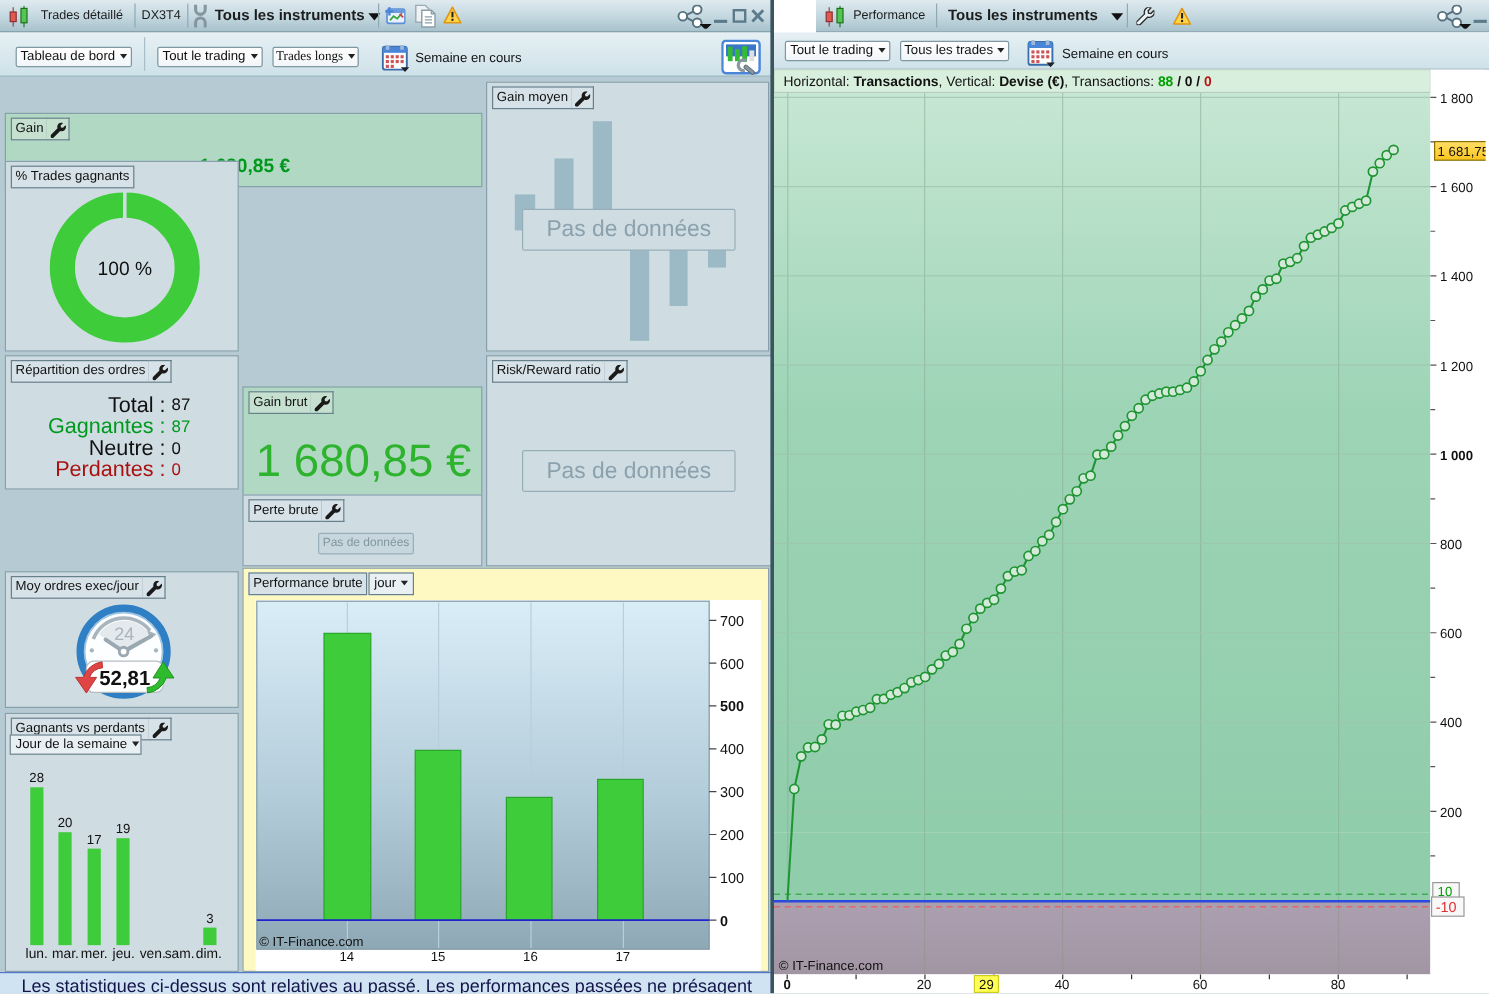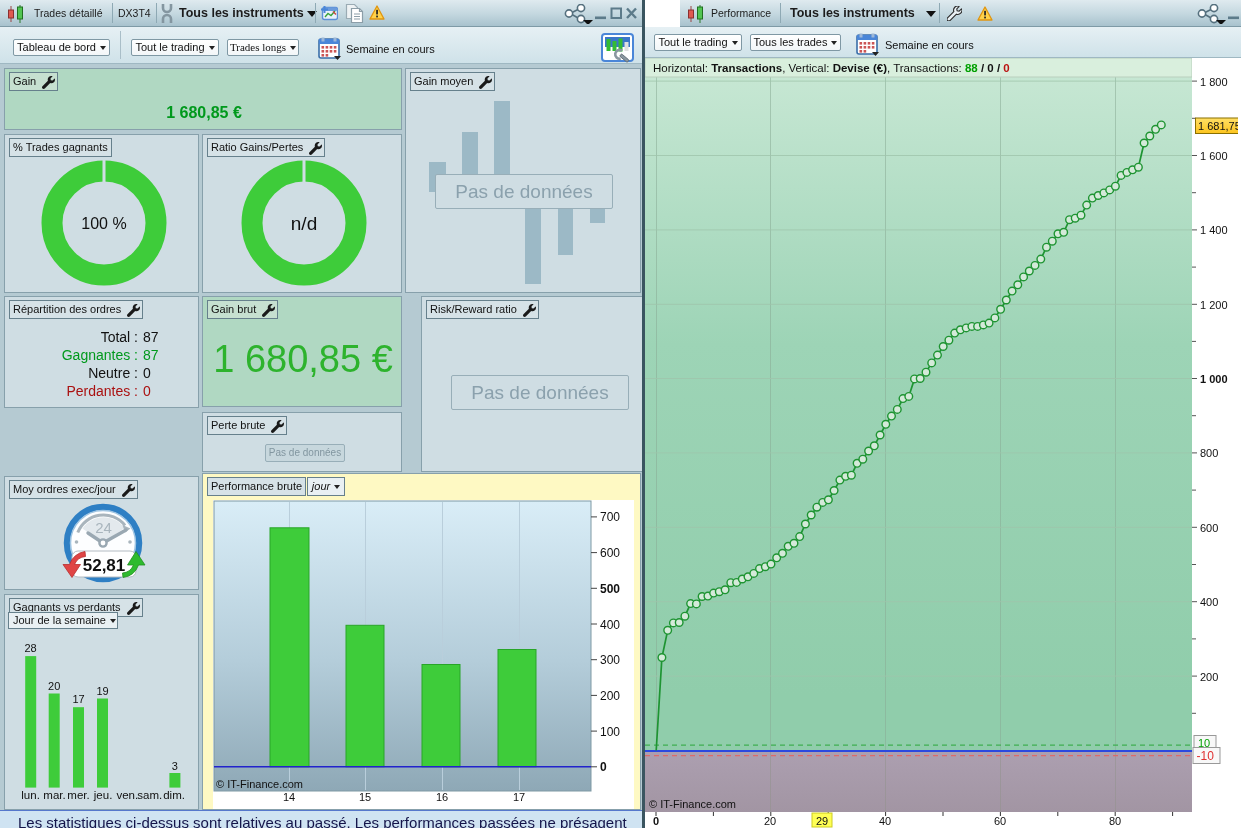--- a/index.html
+++ b/index.html
@@ -7,21 +7,21 @@
 #app { position:relative; width:1241px; height:828px; overflow:hidden; background:#b5cad2; }
 .abs { position:absolute; }
 .titlebar { height:27px; background:linear-gradient(#dfeaef,#c3d7df 55%,#a8c2cd); border-bottom:1px solid #7e9aa6; }
 .tsep { position:absolute; top:3px; bottom:3px; width:1px; background:#8ea9b4; }
 .ttext { position:absolute; top:7px; font-size:10.5px; color:#1c1c1c; }
 .tbold { font-weight:bold; font-size:12.5px; top:6px; }
 .toolbar { background:linear-gradient(#e6f0f4,#cfe2e9); border-bottom:1px solid #9fb8c2; }
 .btn { position:absolute; background:linear-gradient(#ffffff,#f2f6f8); border:1px solid #7f98a4; border-radius:2px; font-size:11px; color:#111; text-align:center; line-height:15px; height:17px; }
 .btn .arr { display:inline-block; margin-left:4px; width:0; height:0; border-left:3.5px solid transparent; border-right:3.5px solid transparent; border-top:4.5px solid #222; vertical-align:middle; }
 .widget { position:absolute; background:#cfdde3; border:1px solid #87a0ab; }
-.wgreen { background:#b0d8c2; }
+.wgreen { background:#b0d8c2;margin-top:26px; }
 .wlabel { position:absolute; top:3px; left:4px; height:19px; border:1px solid #66808c; background:#d6e2e7; font-size:11px; color:#111; line-height:17px; padding:0 3px; white-space:nowrap; }
 .wwrench { position:absolute; top:3px; height:19px; width:19px; border:1px solid #66808c; border-left:none; background:#d6e2e7; text-align:center; }
 .wwrench svg { margin-top:3px; width:13px; height:13px; }
 .nodata { position:absolute; border:1px solid #98aeb8; border-radius:2px; color:#8ba1ad; text-align:center; }
 .winbtns { position:absolute; top:7px; }
 </style>
 </head>
 <body>
 <div id="app">
 
@@ -131,31 +131,20 @@
 
 <div class="widget" style="left:4px;top:134px;width:195px;height:159px;">
   <div class="wlabel">% Trades gagnants</div>
   <svg class="abs" style="left:36px;top:25px;" width="126" height="126" viewBox="0 0 126 126">
     <circle cx="63" cy="63" r="52" fill="none" stroke="#3ecc3a" stroke-width="21"></circle>
     <rect x="61.5" y="0" width="3" height="22" fill="#cfdde3"></rect>
     <text x="63" y="69" font-size="16" fill="#111" text-anchor="middle" font-family="Liberation Sans">100 %</text>
   </svg>
 </div>
 
-<div class="widget" style="left:202px;top:134px;width:200px;height:159px;">
-  <div class="wlabel">Ratio Gains/Pertes</div>
-  <div class="wwrench" style="left:103px;"><svg width="15" height="15" viewBox="0 0 512 512">
-          <path d="M507.7 109.1c-2.2-9-13.5-12.1-20.1-5.5l-74.4 74.4-67.9-11.3-11.3-67.9 74.4-74.4c6.6-6.6 3.4-17.9-5.7-20.2-47.4-11.7-99.6.9-136.6 37.9-39.6 39.6-50.5 97.1-34 147.2L18.7 402.8c-25 25-25 65.5 0 90.5s65.5 25 90.5 0l213.2-213.2c50.1 16.7 107.5 5.7 147.4-34.2 37.1-37.1 49.7-89.3 37.9-136.8z" fill="#1a1a1a"></path>
-        </svg></div>
-  <svg class="abs" style="left:38px;top:25px;" width="126" height="126" viewBox="0 0 126 126">
-    <circle cx="63" cy="63" r="52" fill="none" stroke="#3ecc3a" stroke-width="21"></circle>
-    <rect x="61.5" y="0" width="3" height="22" fill="#cfdde3"></rect>
-    <text x="63" y="70" font-size="19" fill="#111" text-anchor="middle" font-family="Liberation Sans">n/d</text>
-  </svg>
-</div>
 
 <div class="widget" style="left:405px;top:68px;width:236px;height:225px;">
   <svg class="abs" style="left:0;top:0;" width="234" height="223" viewBox="0 0 234 223">
     <g fill="#9cb9c6">
       <rect x="23" y="93" width="17" height="30"></rect>
       <rect x="56" y="63" width="16" height="60"></rect>
       <rect x="88" y="32" width="16" height="91"></rect>
       <rect x="119" y="123" width="16" height="92"></rect>
       <rect x="152" y="123" width="15" height="63"></rect>
       <rect x="184" y="123" width="15" height="31"></rect>
@@ -166,40 +155,40 @@
           <path d="M507.7 109.1c-2.2-9-13.5-12.1-20.1-5.5l-74.4 74.4-67.9-11.3-11.3-67.9 74.4-74.4c6.6-6.6 3.4-17.9-5.7-20.2-47.4-11.7-99.6.9-136.6 37.9-39.6 39.6-50.5 97.1-34 147.2L18.7 402.8c-25 25-25 65.5 0 90.5s65.5 25 90.5 0l213.2-213.2c50.1 16.7 107.5 5.7 147.4-34.2 37.1-37.1 49.7-89.3 37.9-136.8z" fill="#1a1a1a"></path>
         </svg></div>
   <div class="nodata" style="left:29px;top:105px;width:178px;height:35px;font-size:19px;line-height:33px;background:#cfdde3;">Pas de données</div>
 </div>
 
 <div class="widget" style="left:4px;top:296px;width:195px;height:112px;">
   <div class="wlabel">Répartition des ordres</div>
   <div class="wwrench" style="left:119px;"><svg width="15" height="15" viewBox="0 0 512 512">
           <path d="M507.7 109.1c-2.2-9-13.5-12.1-20.1-5.5l-74.4 74.4-67.9-11.3-11.3-67.9 74.4-74.4c6.6-6.6 3.4-17.9-5.7-20.2-47.4-11.7-99.6.9-136.6 37.9-39.6 39.6-50.5 97.1-34 147.2L18.7 402.8c-25 25-25 65.5 0 90.5s65.5 25 90.5 0l213.2-213.2c50.1 16.7 107.5 5.7 147.4-34.2 37.1-37.1 49.7-89.3 37.9-136.8z" fill="#1a1a1a"></path>
         </svg></div>
-  <div class="abs" style="left:0;top:31px;width:133px;text-align:right;font-size:14px;line-height:18px;color:#111;">
+  <div class="abs" style="left:0;top:31px;width:133px;text-align:right;font-size:18px;line-height:18px;color:#111;">
     Total&nbsp;:<br>
     <span style="color:#00991c;">Gagnantes&nbsp;:</span><br>
     Neutre&nbsp;:<br>
     <span style="color:#aa1111;">Perdantes&nbsp;:</span>
   </div>
   <div class="abs" style="left:138px;top:31px;font-size:14px;line-height:18px;color:#111;">
     87<br><span style="color:#00991c;">87</span><br>0<br><span style="color:#aa1111;">0</span>
   </div>
 </div>
 
 <div class="widget wgreen" style="left:202px;top:296px;width:200px;height:111px;">
   <div class="wlabel" style="background:#c6e0d0;">Gain brut</div>
   <div class="wwrench" style="left:56px;background:#c6e0d0;"><svg width="15" height="15" viewBox="0 0 512 512">
           <path d="M507.7 109.1c-2.2-9-13.5-12.1-20.1-5.5l-74.4 74.4-67.9-11.3-11.3-67.9 74.4-74.4c6.6-6.6 3.4-17.9-5.7-20.2-47.4-11.7-99.6.9-136.6 37.9-39.6 39.6-50.5 97.1-34 147.2L18.7 402.8c-25 25-25 65.5 0 90.5s65.5 25 90.5 0l213.2-213.2c50.1 16.7 107.5 5.7 147.4-34.2 37.1-37.1 49.7-89.3 37.9-136.8z" fill="#1a1a1a"></path>
         </svg></div>
   <div class="abs" style="left:0;top:41px;width:200px;text-align:center;font-size:38px;color:#2db32d;">1 680,85 €</div>
 </div>
 
-<div class="widget" style="left:405px;top:296px;width:275px;height:176px;margin-left:16px;">
+<div class="widget" style="left:405px;top:296px;width:275px;height:176px;">
   <div class="wlabel">Risk/Reward ratio</div>
   <div class="wwrench" style="left:98px;"><svg width="15" height="15" viewBox="0 0 512 512">
           <path d="M507.7 109.1c-2.2-9-13.5-12.1-20.1-5.5l-74.4 74.4-67.9-11.3-11.3-67.9 74.4-74.4c6.6-6.6 3.4-17.9-5.7-20.2-47.4-11.7-99.6.9-136.6 37.9-39.6 39.6-50.5 97.1-34 147.2L18.7 402.8c-25 25-25 65.5 0 90.5s65.5 25 90.5 0l213.2-213.2c50.1 16.7 107.5 5.7 147.4-34.2 37.1-37.1 49.7-89.3 37.9-136.8z" fill="#1a1a1a"></path>
         </svg></div>
   <div class="nodata" style="left:29px;top:78px;width:178px;height:35px;font-size:19px;line-height:33px;">Pas de données</div>
 </div>
 
 
 <div class="widget" style="left:202px;top:412px;width:200px;height:60px;">
   <div class="wlabel">Perte brute</div>
@@ -263,21 +252,21 @@
           <text x="98.1" y="159.5">jeu.</text>
           <text x="122.3" y="159.5">ven.</text>
           <text x="144.7" y="159.5">sam.</text>
           <text x="169.1" y="159.5">dim.</text>
     </g>
   </svg>
 </div>
 
 <div class="widget" style="left:202px;top:473px;width:439px;height:337px;background:#fef9c3;">
   <div class="wlabel">Performance brute</div>
-  <div class="btn" style="left:104px;top:3px;width:38px;height:19px;line-height:17px;border-radius:0;border-color:#66808c;background:#e9f0f3;font-style:italic;">jour<span class="arr"></span></div>
+  <div class="btn" style="left:104px;top:3px;width:38px;height:19px;line-height:17px;border-radius:0;border-color:#66808c;background:#e9f0f3;">jour<span class="arr"></span></div>
   <div class="abs" style="left:10px;top:26px;width:421px;height:309px;background:#fff;"></div>
   <svg class="abs" style="left:10px;top:26px;" width="421" height="303" viewBox="0 0 421 303">
     <defs>
           <linearGradient id="pbg" x1="0" y1="0" x2="0" y2="1">
       <stop offset="0" stop-color="#d9edf7"></stop>
             <stop offset="0.55" stop-color="#b4cdda"></stop>
             <stop offset="1" stop-color="#8ea8b6"></stop>
     </linearGradient>
         </defs>
     <rect x="1" y="1" width="377" height="290" fill="url(#pbg)" stroke="#7e99a4" stroke-width="1"></rect>

